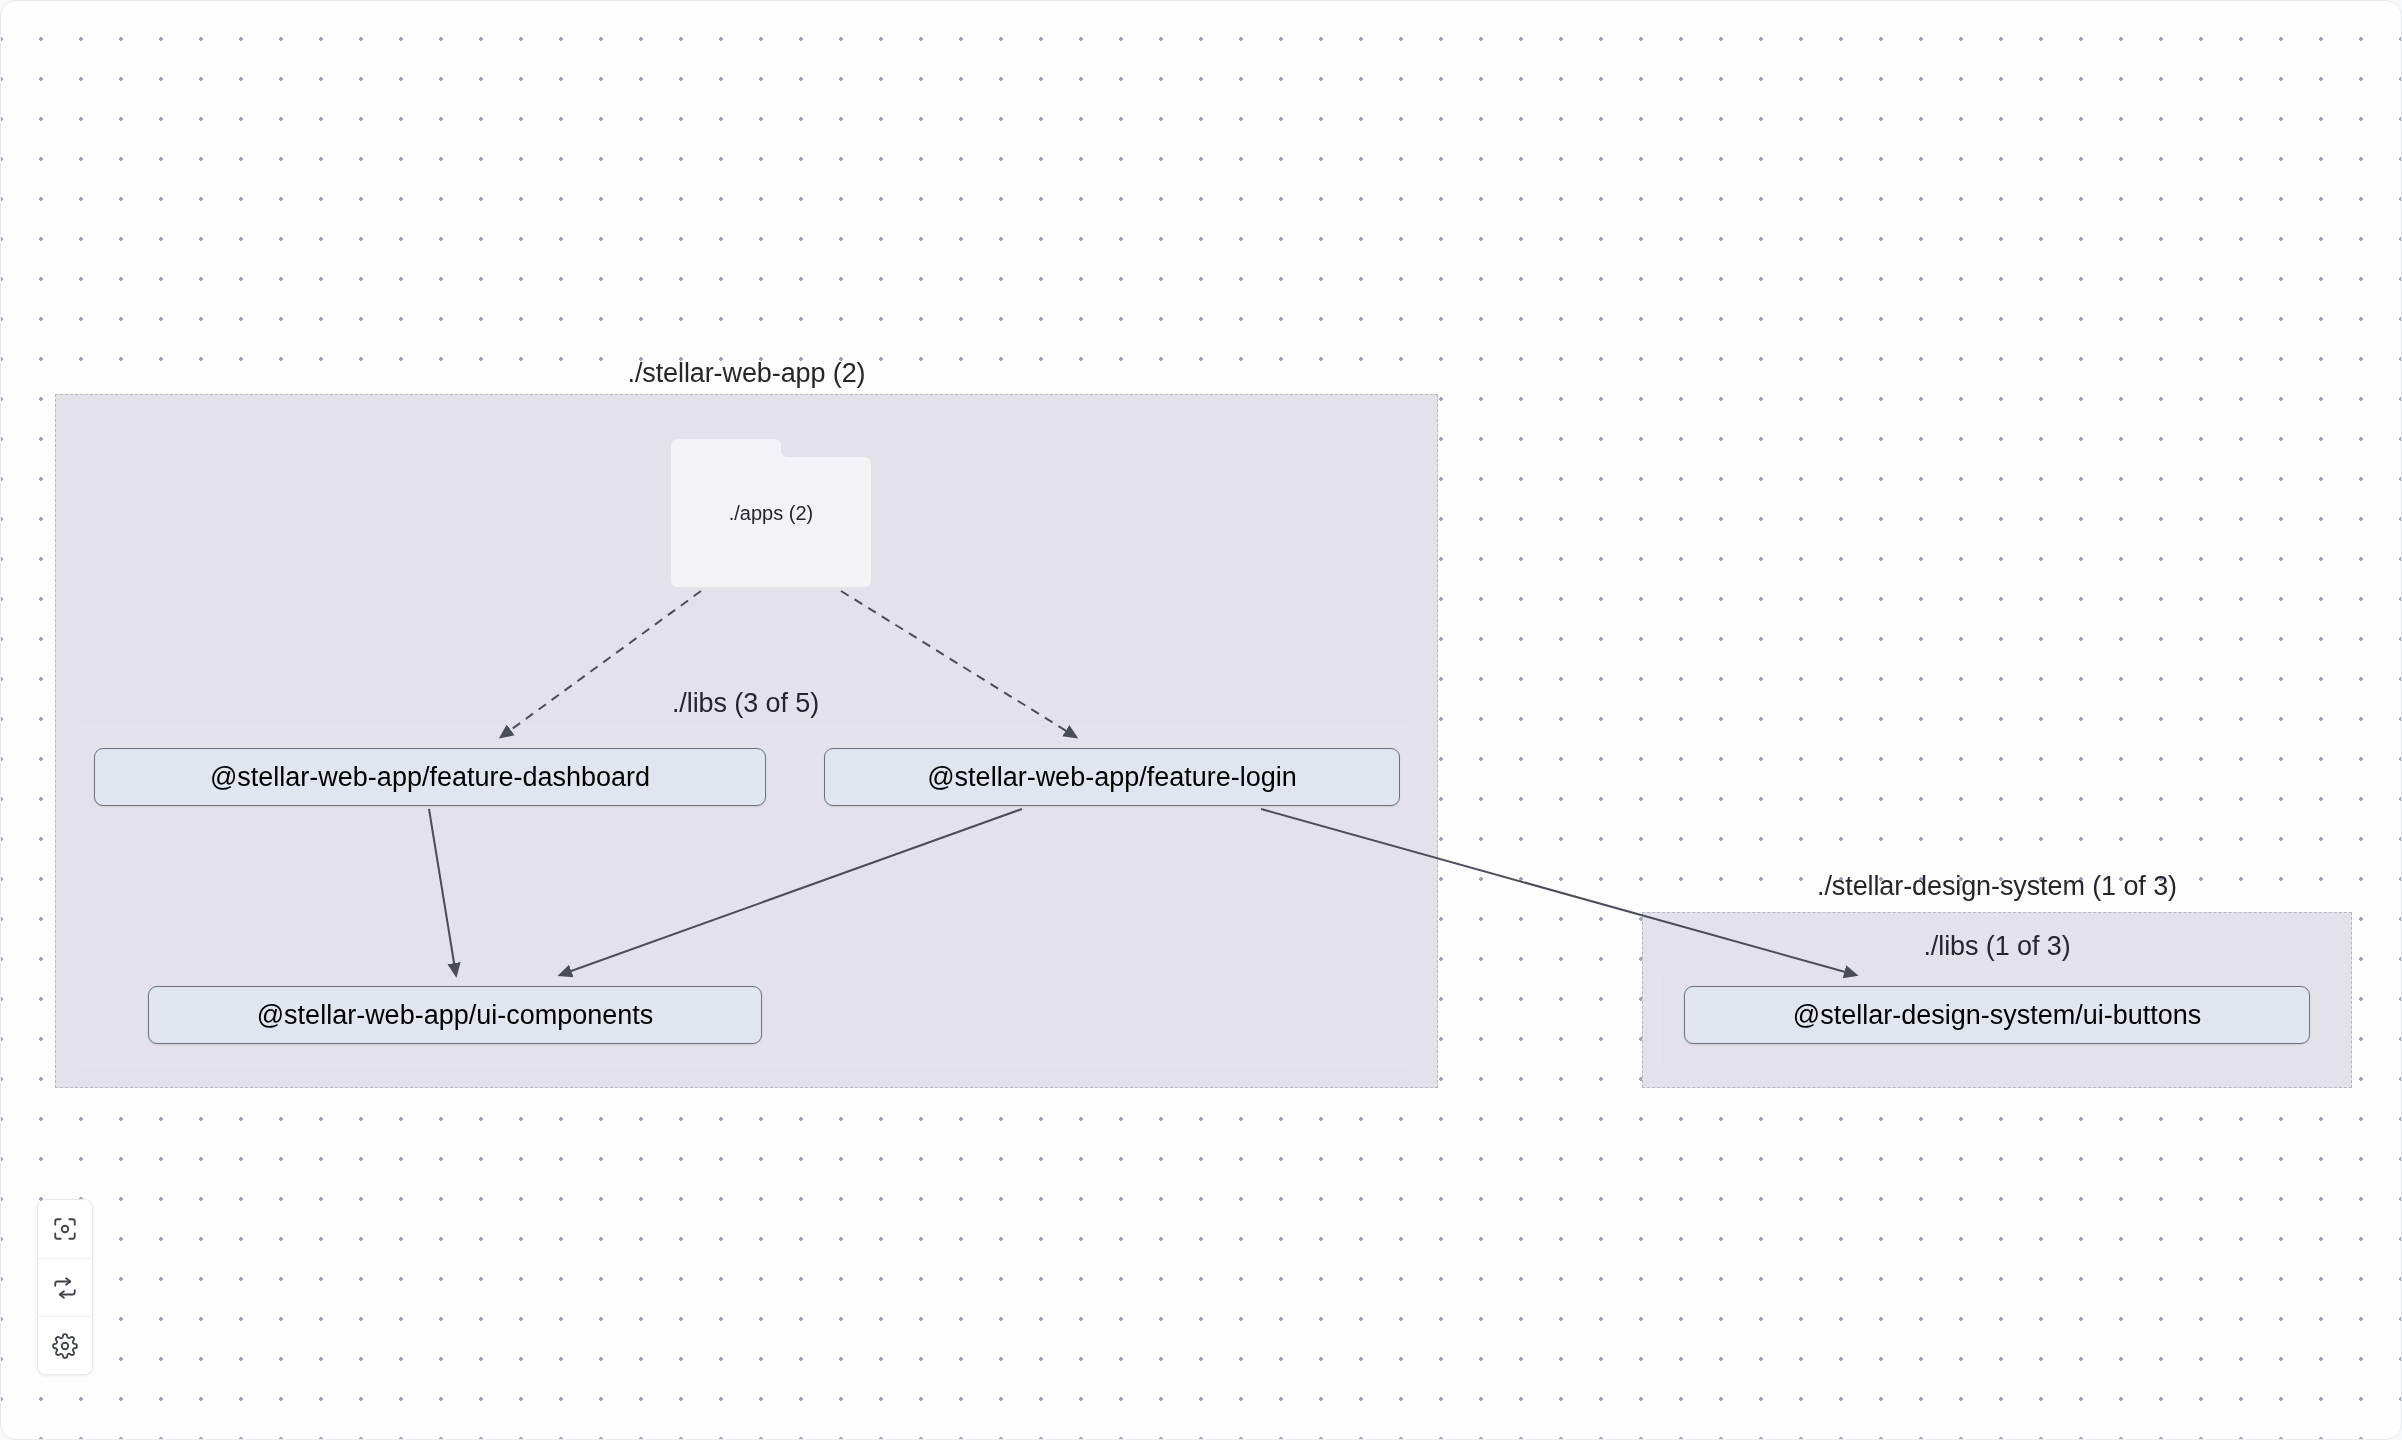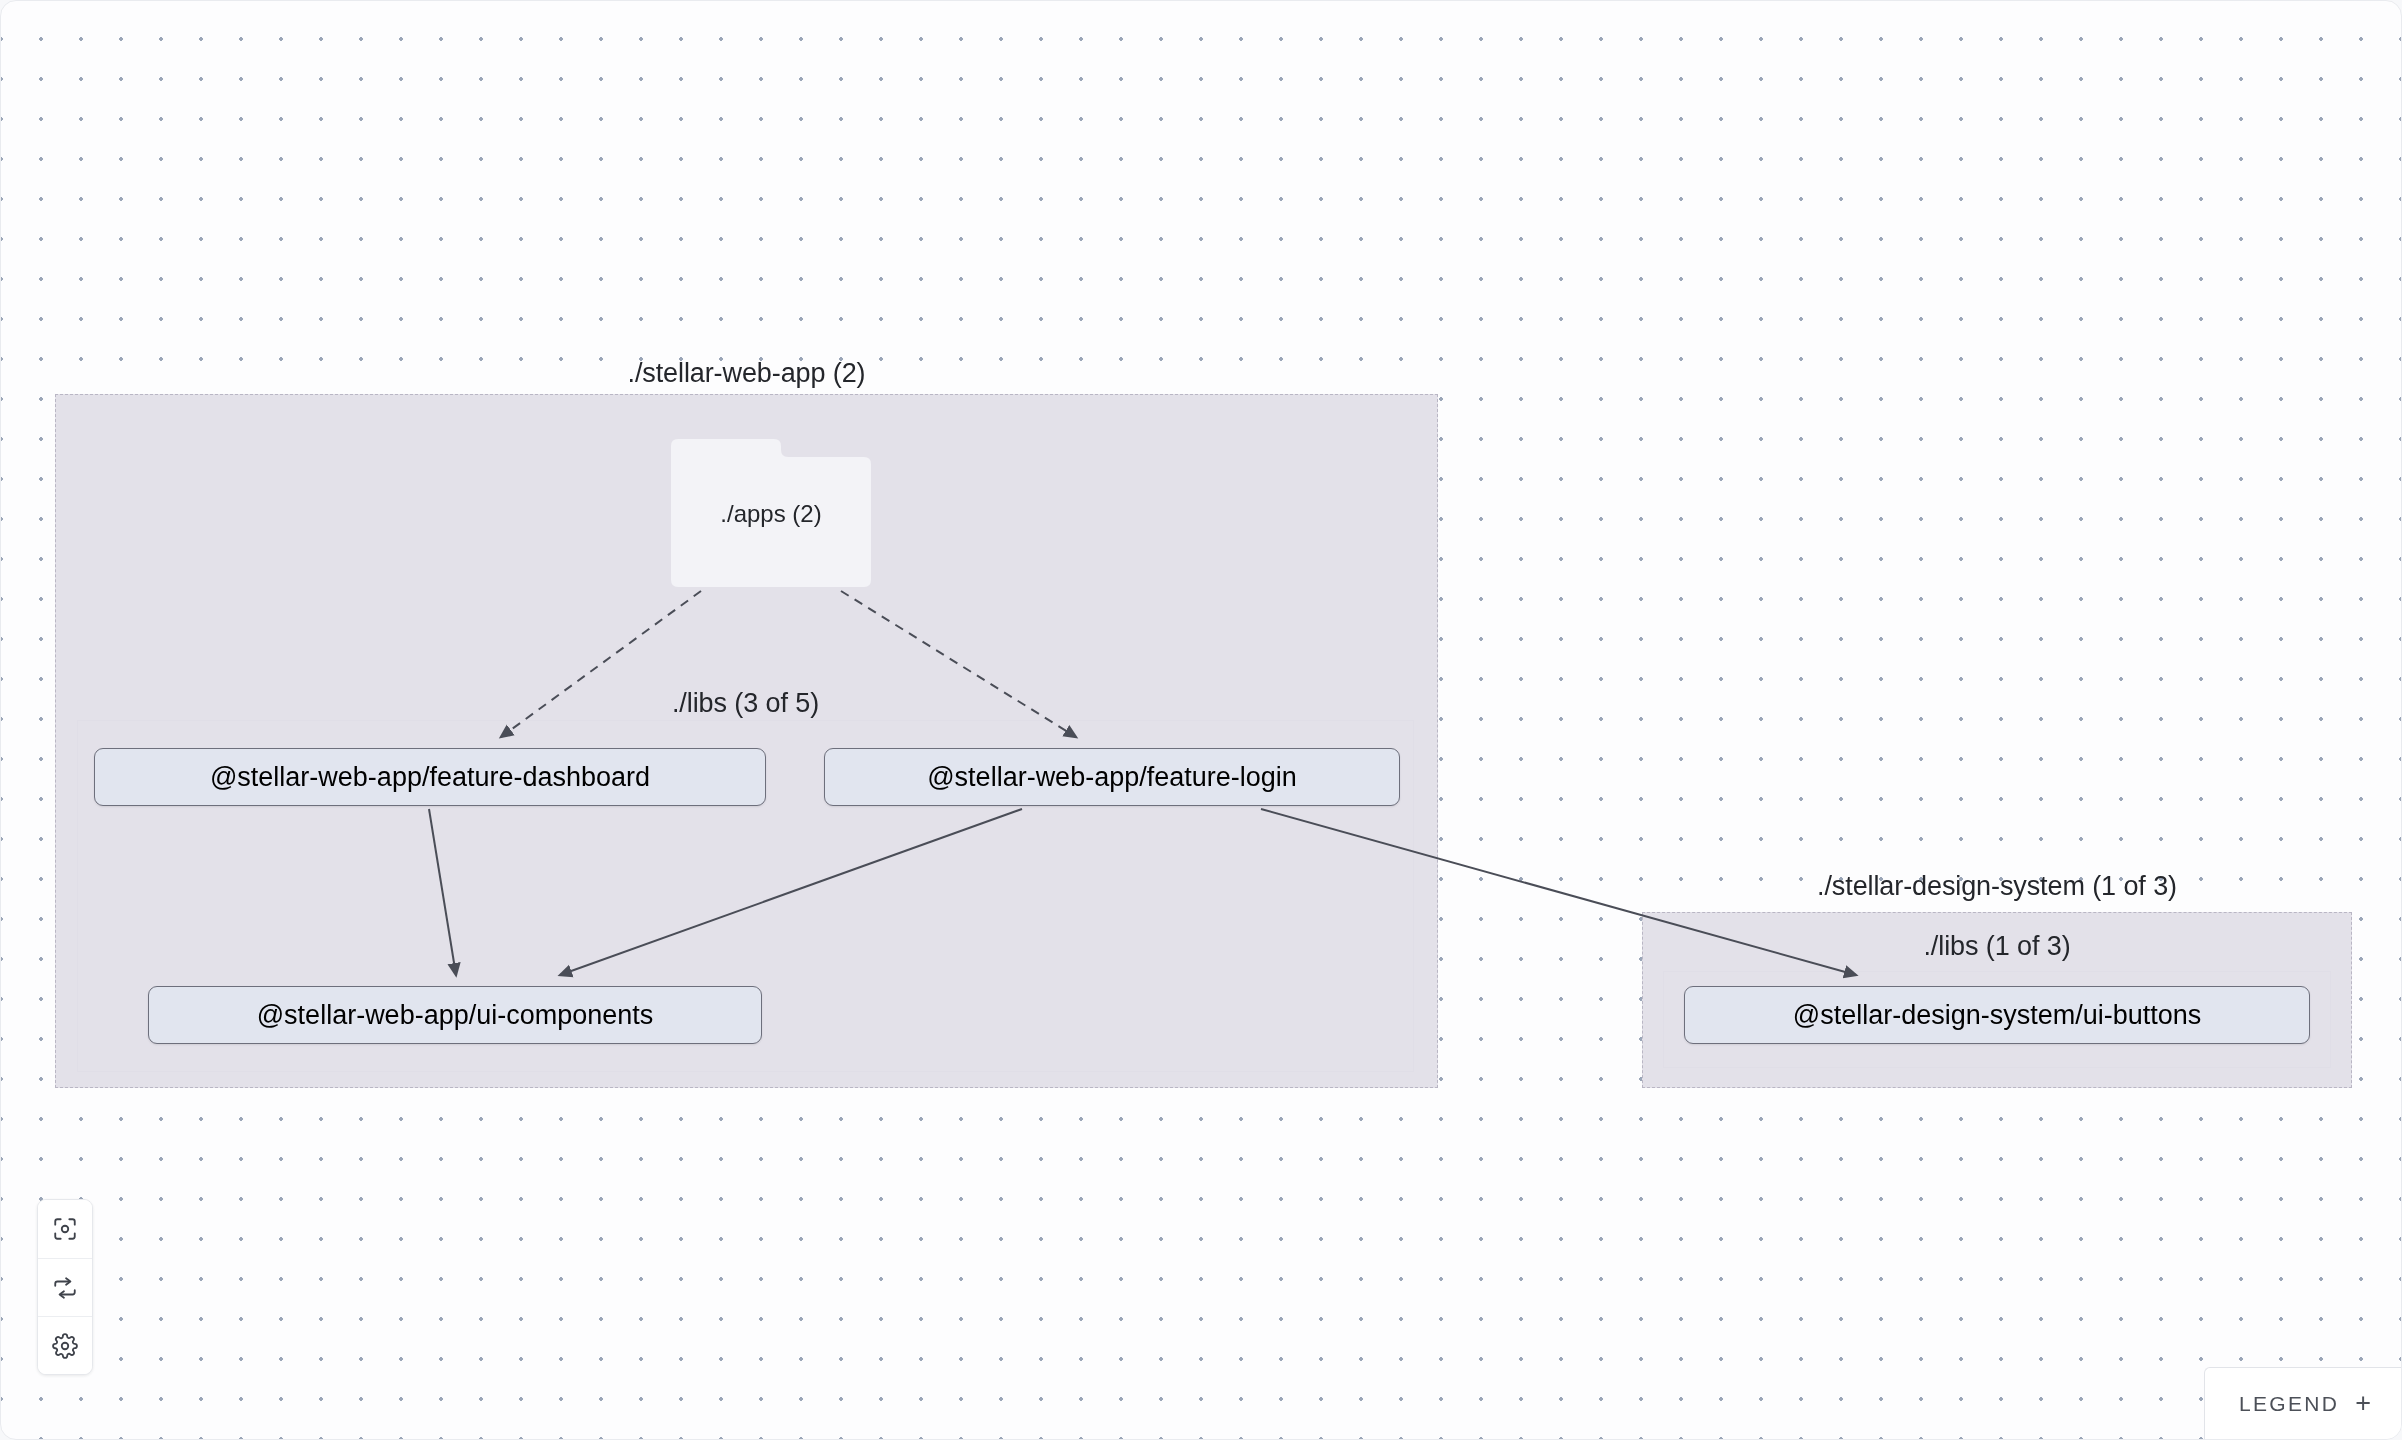--- a/index.html
+++ b/index.html
@@ -66,21 +66,21 @@
     position: absolute;
     z-index: 4;
   }
   .folder-node svg { display: block; overflow: visible; }
   .folder-label {
     position: absolute;
     left: 0; right: 0;
     top: 50%;
     transform: translateY(-46%);
     text-align: center;
-    font-size: 24px;
+    font-size: 20px;
     color: #24262b;
     white-space: nowrap;
     pointer-events: none;
   }
 
   
   .lib-node {
     position: absolute;
     display: flex;
     align-items: center;
@@ -235,18 +235,14 @@
     <div class="toolbar-btn">
       <span>
         <svg width="26" height="26" viewBox="0 0 24 24" fill="none" stroke="#3f434b" stroke-width="1.7" stroke-linecap="round" stroke-linejoin="round">
           <circle cx="12" cy="12" r="3"></circle>
           <path d="M19.4 15a1.65 1.65 0 0 0 .33 1.82l.06.06a2 2 0 1 1-2.83 2.83l-.06-.06a1.65 1.65 0 0 0-1.82-.33 1.65 1.65 0 0 0-1 1.51V21a2 2 0 0 1-4 0v-.09A1.65 1.65 0 0 0 9 19.4a1.65 1.65 0 0 0-1.82.33l-.06.06a2 2 0 1 1-2.83-2.83l.06-.06a1.65 1.65 0 0 0 .33-1.82 1.65 1.65 0 0 0-1.51-1H3a2 2 0 0 1 0-4h.09A1.65 1.65 0 0 0 4.6 9a1.65 1.65 0 0 0-.33-1.82l-.06-.06a2 2 0 1 1 2.83-2.83l.06.06a1.65 1.65 0 0 0 1.82.33H9a1.65 1.65 0 0 0 1-1.51V3a2 2 0 0 1 4 0v.09a1.65 1.65 0 0 0 1 1.51 1.65 1.65 0 0 0 1.82-.33l.06-.06a2 2 0 1 1 2.83 2.83l-.06.06a1.65 1.65 0 0 0-.33 1.82V9a1.65 1.65 0 0 0 1.51 1H21a2 2 0 0 1 0 4h-.09a1.65 1.65 0 0 0-1.51 1z"></path>
         </svg>
       </span>
     </div>
   </div>
 
-  <div id="legend-panel">
-    <span id="legend-label">LEGEND</span>
-    <span id="legend-plus">+</span>
-  </div>
 
 </div>
 
 </body></html>

